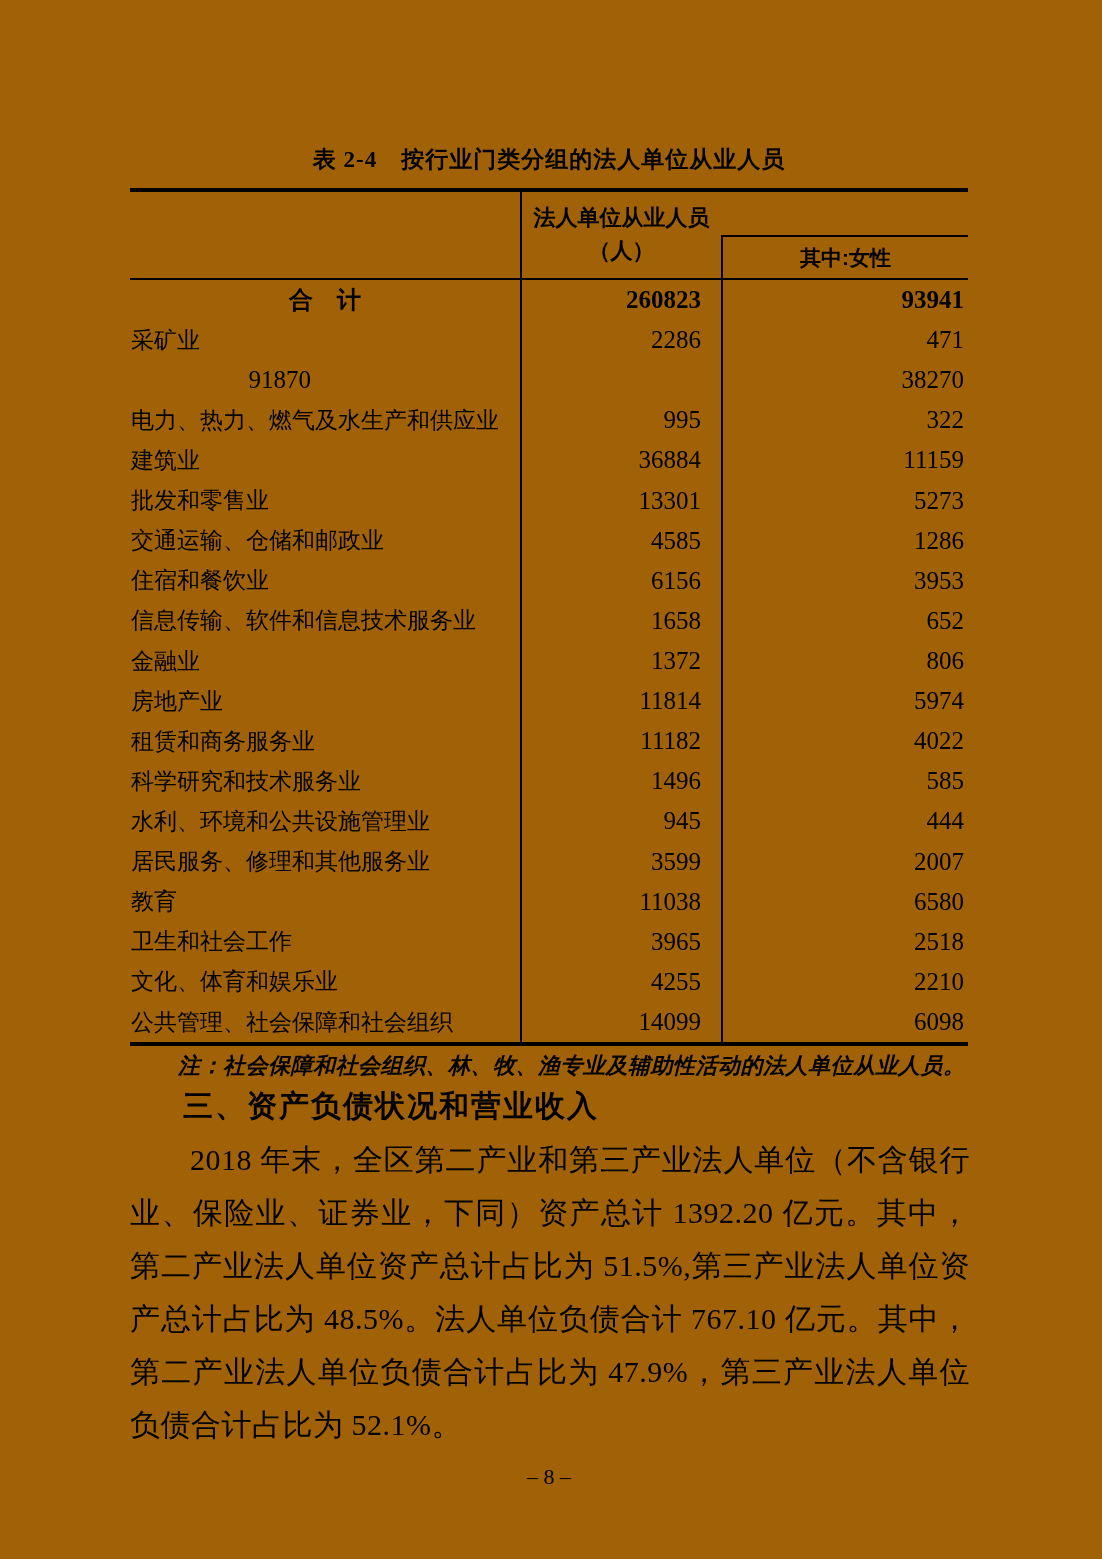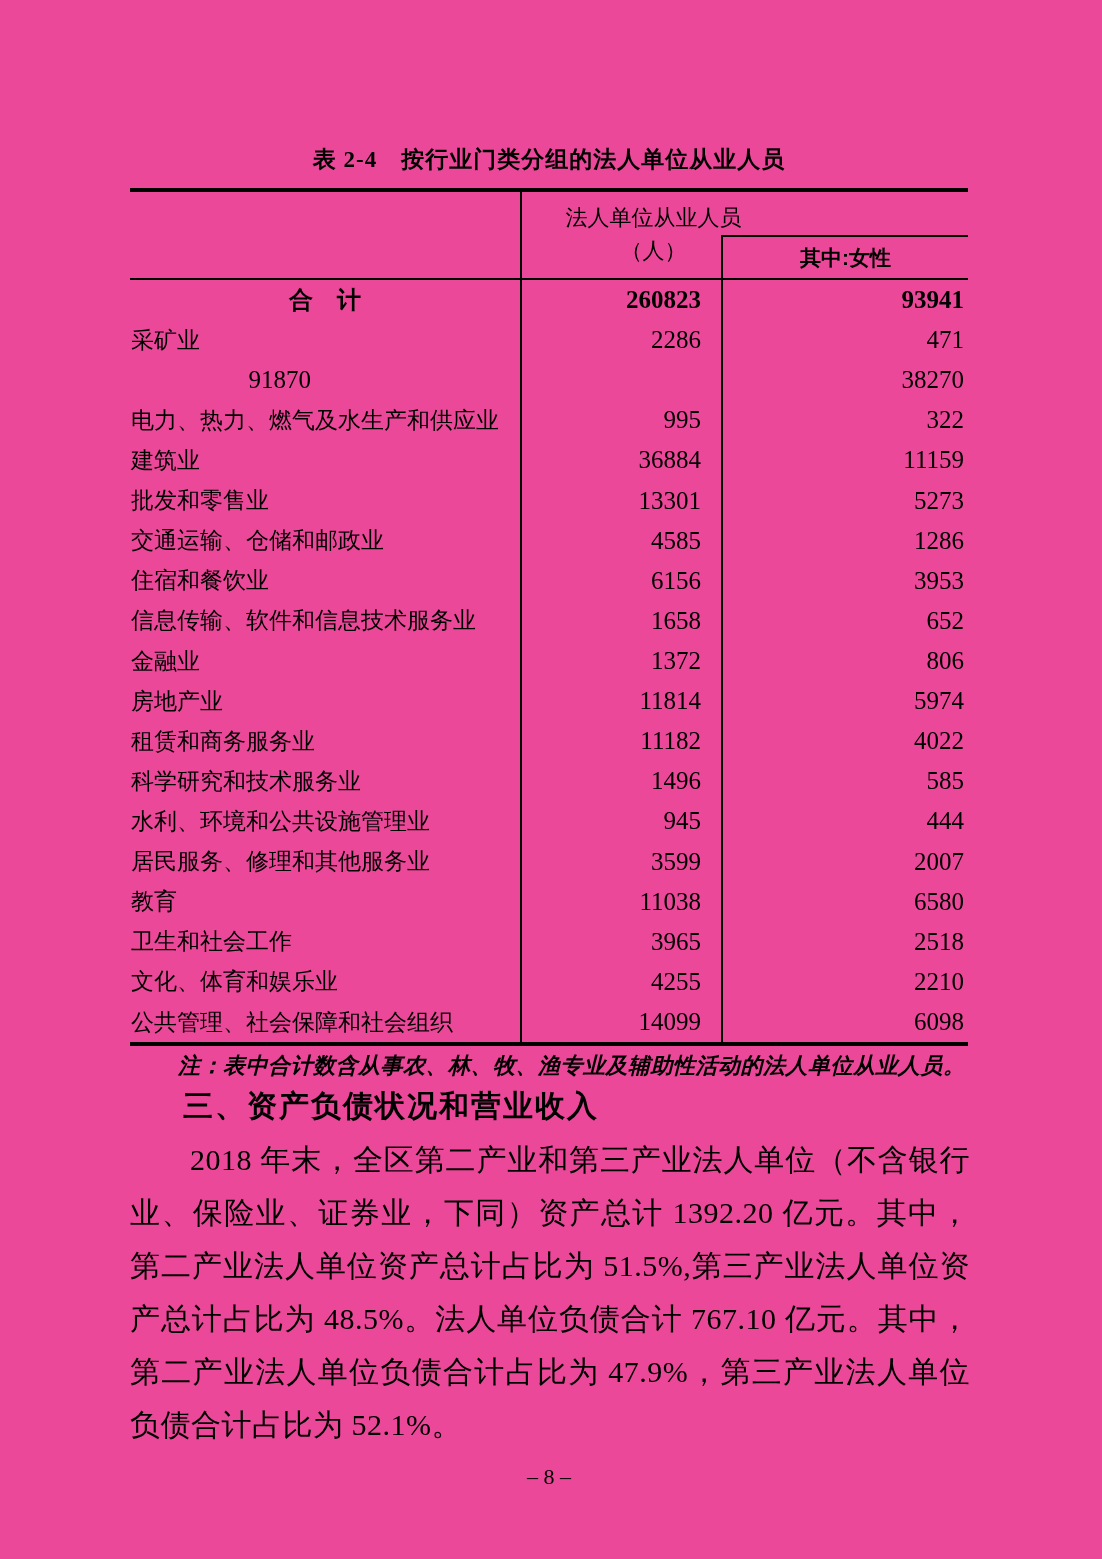--- a/index.html
+++ b/index.html
@@ -1,19 +1,19 @@
 <!DOCTYPE html>
 <html><head>
 <meta charset="utf-8">
 <style>
   html,body{margin:0;padding:0;background:#888;}
   .page{
     position:relative;
     width:1102px;height:1559px;
-    background:#ec4899;
+    background:#a16207;
     margin:0 auto;
     overflow:hidden;
     color:#000;
     font-family:"Liberation Serif", serif;
   }
   
   .table-title{
     position:absolute;
     left:130px;top:144px;width:838px;
     text-align:center;
@@ -36,24 +36,23 @@
   .vline2{position:absolute;left:591px;top:43px;bottom:0;width:2px;background:#000;}
   .subhead-topline{position:absolute;left:591px;right:0;top:43px;height:2px;background:#000;}
   .thead{
     position:absolute;left:0;top:0;right:0;height:86px;
     border-bottom:2px solid #000;
   }
   .col2-header{
     position:absolute;left:392px;top:9px;width:199px;
     text-align:center;
     font-family:"Liberation Sans", sans-serif;
-    font-weight:normal;
+    font-weight:bold;
     font-size:22px;
     line-height:33px;
-    margin-left:32px;
   }
   .col3-header{
     position:absolute;left:593px;top:45px;right:0;height:41px;
     text-align:center;
     line-height:41px;
     font-family:"Liberation Sans", sans-serif;
     font-weight:bold;
     font-size:21px;
   }
   .tbody{
@@ -234,21 +233,21 @@
             <div class="c3">6098</div>
           </div>
         </div>
 
       <div class="vline1"></div>
       <div class="vline2"></div>
       <div class="subhead-topline"></div>
     </div>
   </div>
 
-  <div class="table-note">注：表中合计数含从事农、林、牧、渔专业及辅助性活动的法人单位从业人员。</div>
+  <div class="table-note">注：社会保障和社会组织、林、牧、渔专业及辅助性活动的法人单位从业人员。</div>
 
   <div class="section-heading">三、资产负债状况和营业收入</div>
 
   <div class="section-paragraph">2018 年末，全区第二产业和第三产业法人单位（不含银行业、保险业、证券业，下同）资产总计 1392.20 亿元。其中，第二产业法人单位资产总计占比为 51.5%,第三产业法人单位资产总计占比为 48.5%。法人单位负债合计 767.10 亿元。其中，第二产业法人单位负债合计占比为 47.9%，第三产业法人单位负债合计占比为 52.1%。</div>
 
   <div class="page-footer">– 8 –</div>
 
 </div>
 
 </body></html>

